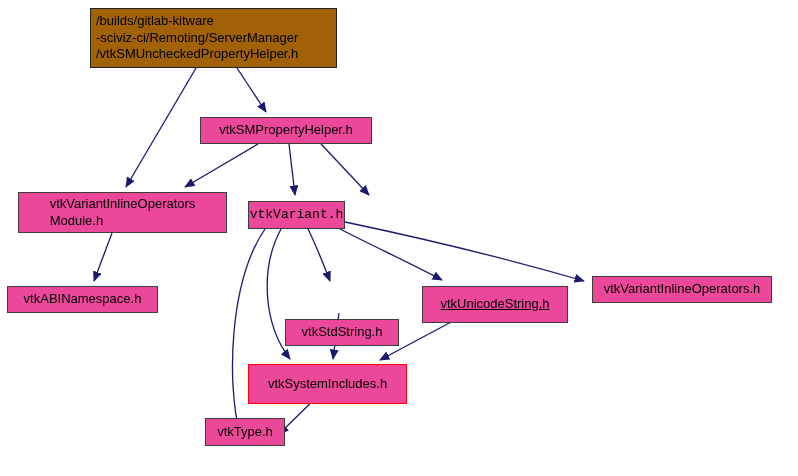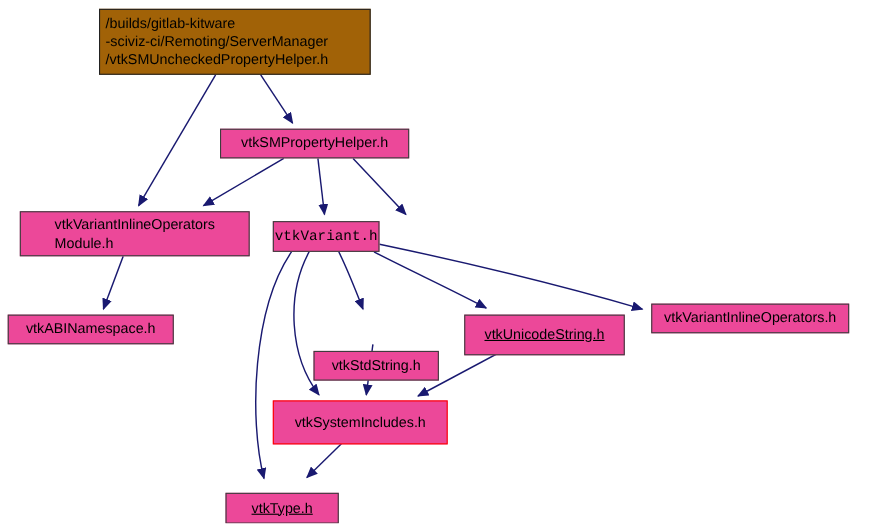--- a/index.html
+++ b/index.html
@@ -112,17 +112,17 @@
   </div>
 
   <div class="node" style="left:592px; top:276px; width:180px; height:27px;">
     <span class="lbl">vtkVariantInlineOperators.h</span>
   </div>
 
   <div class="node truncated" style="left:248px; top:364px; width:159px; height:40px;">
     <span class="lbl">vtkSystemIncludes.h</span>
   </div>
 
-  <div class="node" style="left:205px; top:448px; width:103px; height:28px;text-decoration:underline;">
+  <div class="node" style="left:205px; top:418px; width:80px; height:28px;">
     <span class="lbl">vtkType.h</span>
   </div>
 
 </div>
 
 </body></html>

